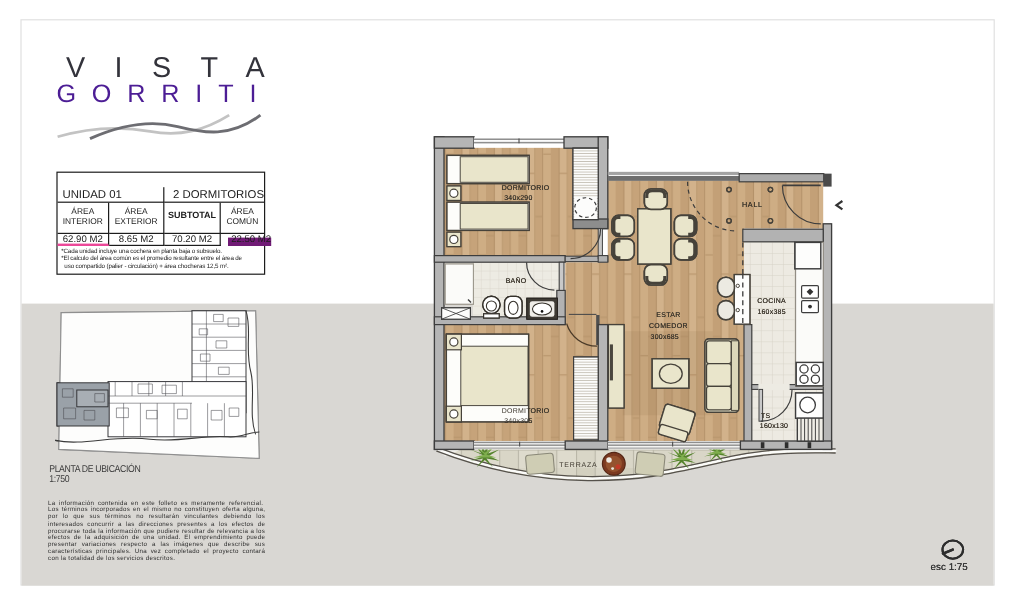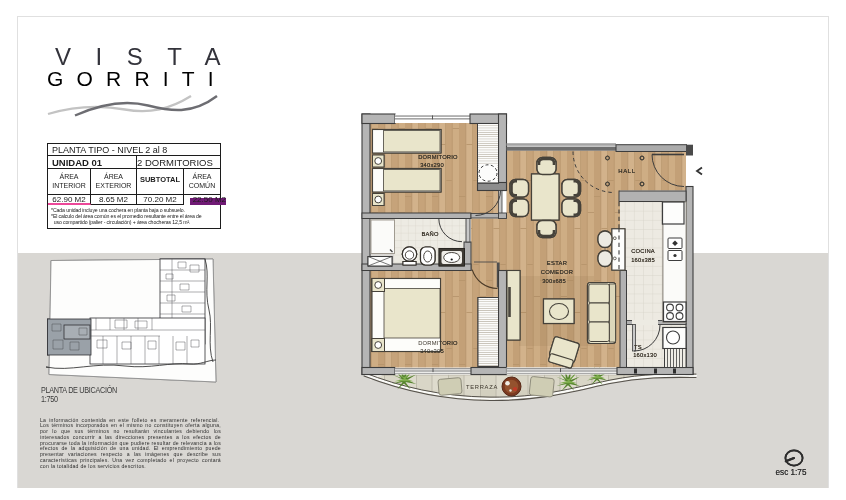--- a/index.html
+++ b/index.html
@@ -8,29 +8,28 @@
 </style>
 </head>
 <body>
 
 <div class="abs" style="left:17px;top:16px;width:810px;height:470px;border:1px solid #e0e0e0"></div>
 
 <div class="abs" style="left:18px;top:253px;width:810px;height:235px;background:#d9d7d3"></div>
 
 <div class="abs" style="left:55px;top:43px;width:170px;font-size:24px;color:#33333b;letter-spacing:24.5px;white-space:nowrap">VISTA</div>
 
-<div class="abs" style="left:47px;top:67px;width:180px;font-size:21px;color:#000000;letter-spacing:13.2px;white-space:nowrap">GORRITI</div>
+<div class="abs" style="left:47px;top:67px;width:180px;font-size:21px;color:#4c1d95;letter-spacing:13.2px;white-space:nowrap">GORRITI</div>
 
 <div class="abs" style="left:47px;top:143px;width:172px;height:84px;border:1px solid #1c1c1c;background:#fff;color:#1c1c1c">
 
-  <div class="abs" style="left:0;top:0;width:172px;height:12px;border-bottom:1px solid #1c1c1c;font-size:9px;line-height:12px;padding-left:4px;box-sizing:border-box">PLANTA TIPO - NIVEL 2 al 8</div>
-
-  <div class="abs" style="left:0;top:12px;width:89px;height:13px;border-bottom:1px solid #1c1c1c;border-right:1px solid #1c1c1c;font-weight:bold;font-size:9.5px;line-height:13px;padding-left:4px;box-sizing:border-box">UNIDAD 01</div>
-
-  <div class="abs" style="left:89px;top:12px;width:83px;height:13px;border-bottom:1px solid #1c1c1c;font-size:9.5px;line-height:13px;text-align:left;box-sizing:border-box">2 DORMITORIOS</div>
+
+  <div class="abs" style="left:0;top:12px;width:89px;height:13px;border-bottom:1px solid #1c1c1c;border-right:1px solid #1c1c1c;font-weight:normal;font-size:9.5px;line-height:13px;padding-left:4px;box-sizing:border-box">UNIDAD 01</div>
+
+  <div class="abs" style="left:89px;top:12px;width:83px;height:13px;border-bottom:1px solid #1c1c1c;font-size:9.5px;line-height:13px;text-align:right;box-sizing:border-box">2 DORMITORIOS</div>
 
   <div class="abs" style="left:0;top:25px;width:43px;height:26px;border-bottom:1px solid #1c1c1c;border-right:1px solid #1c1c1c;font-size:7px;line-height:8.5px;text-align:center;box-sizing:border-box;padding-top:4px">ÁREA<br>INTERIOR</div>
 
   <div class="abs" style="left:43px;top:25px;width:46px;height:26px;border-bottom:1px solid #1c1c1c;border-right:1px solid #1c1c1c;font-size:7px;line-height:8.5px;text-align:center;box-sizing:border-box;padding-top:4px">ÁREA<br>EXTERIOR</div>
 
   <div class="abs" style="left:89px;top:25px;width:47px;height:26px;border-bottom:1px solid #1c1c1c;border-right:1px solid #1c1c1c;font-size:7.5px;font-weight:bold;line-height:21px;text-align:center;box-sizing:border-box">SUBTOTAL</div>
 
   <div class="abs" style="left:136px;top:25px;width:36px;height:26px;border-bottom:1px solid #1c1c1c;font-size:7px;line-height:8.5px;text-align:center;box-sizing:border-box;padding-top:4px">ÁREA<br>COMÚN</div>
 
   <div class="abs" style="left:0;top:51px;width:43px;height:10px;border-bottom:2px solid #ec4899;border-right:1px solid #1c1c1c;font-size:8px;line-height:10px;text-align:center;box-sizing:border-box">62.90 M2</div>

